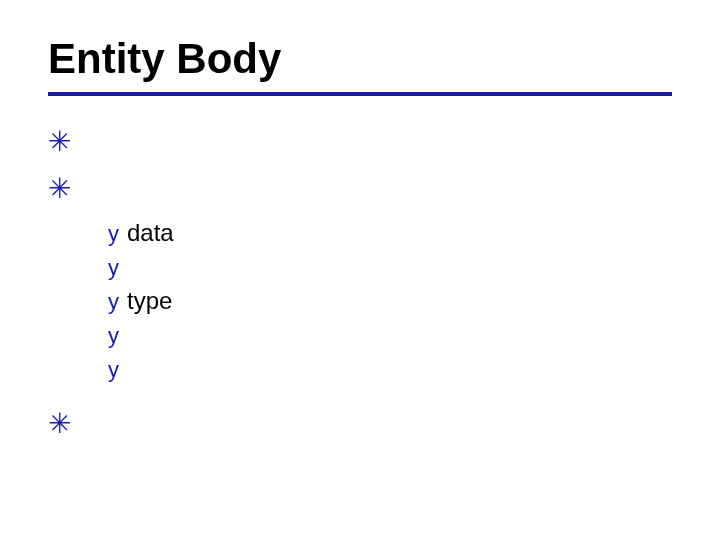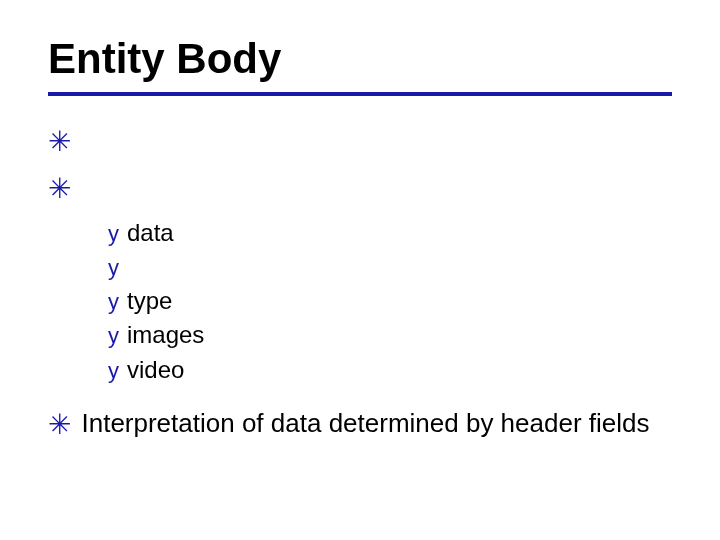--- a/index.html
+++ b/index.html
@@ -130,27 +130,24 @@
       </div>
       <div class="bullet-sub">
         <span class="sub-icon">y</span>
       </div>
       <div class="bullet-sub">
         <span class="sub-icon">y</span>
         <span>type</span>
       </div>
       <div class="bullet-sub">
         <span class="sub-icon">y</span>
-        <span>images</span>
       </div>
       <div class="bullet-sub">
         <span class="sub-icon">y</span>
-        <span>video</span>
       </div>
     </div>
 
     <div class="bullet-main-last">
       <span class="bullet-icon">✳</span>
-      <span class="text-content">Interpretation of data determined by header fields</span>
     </div>
 
   </div>
 </div>
 
 </body></html>

